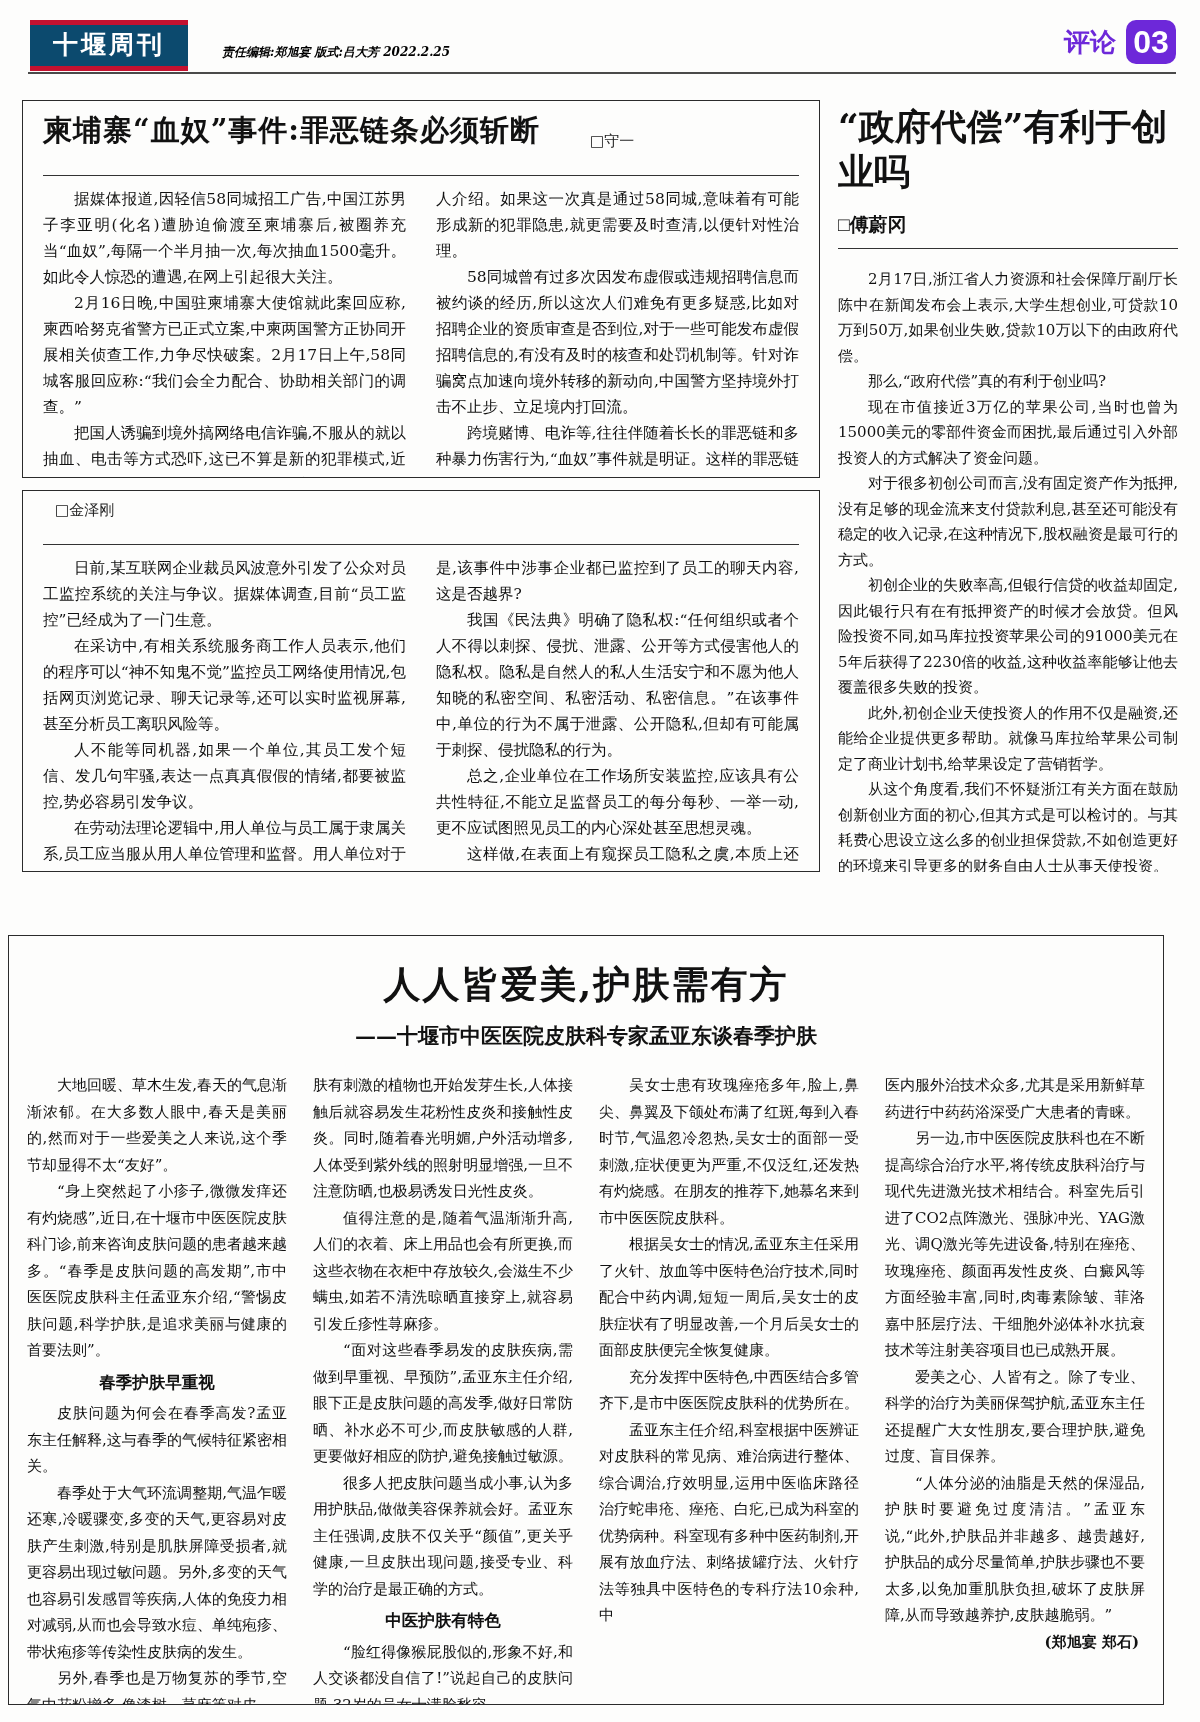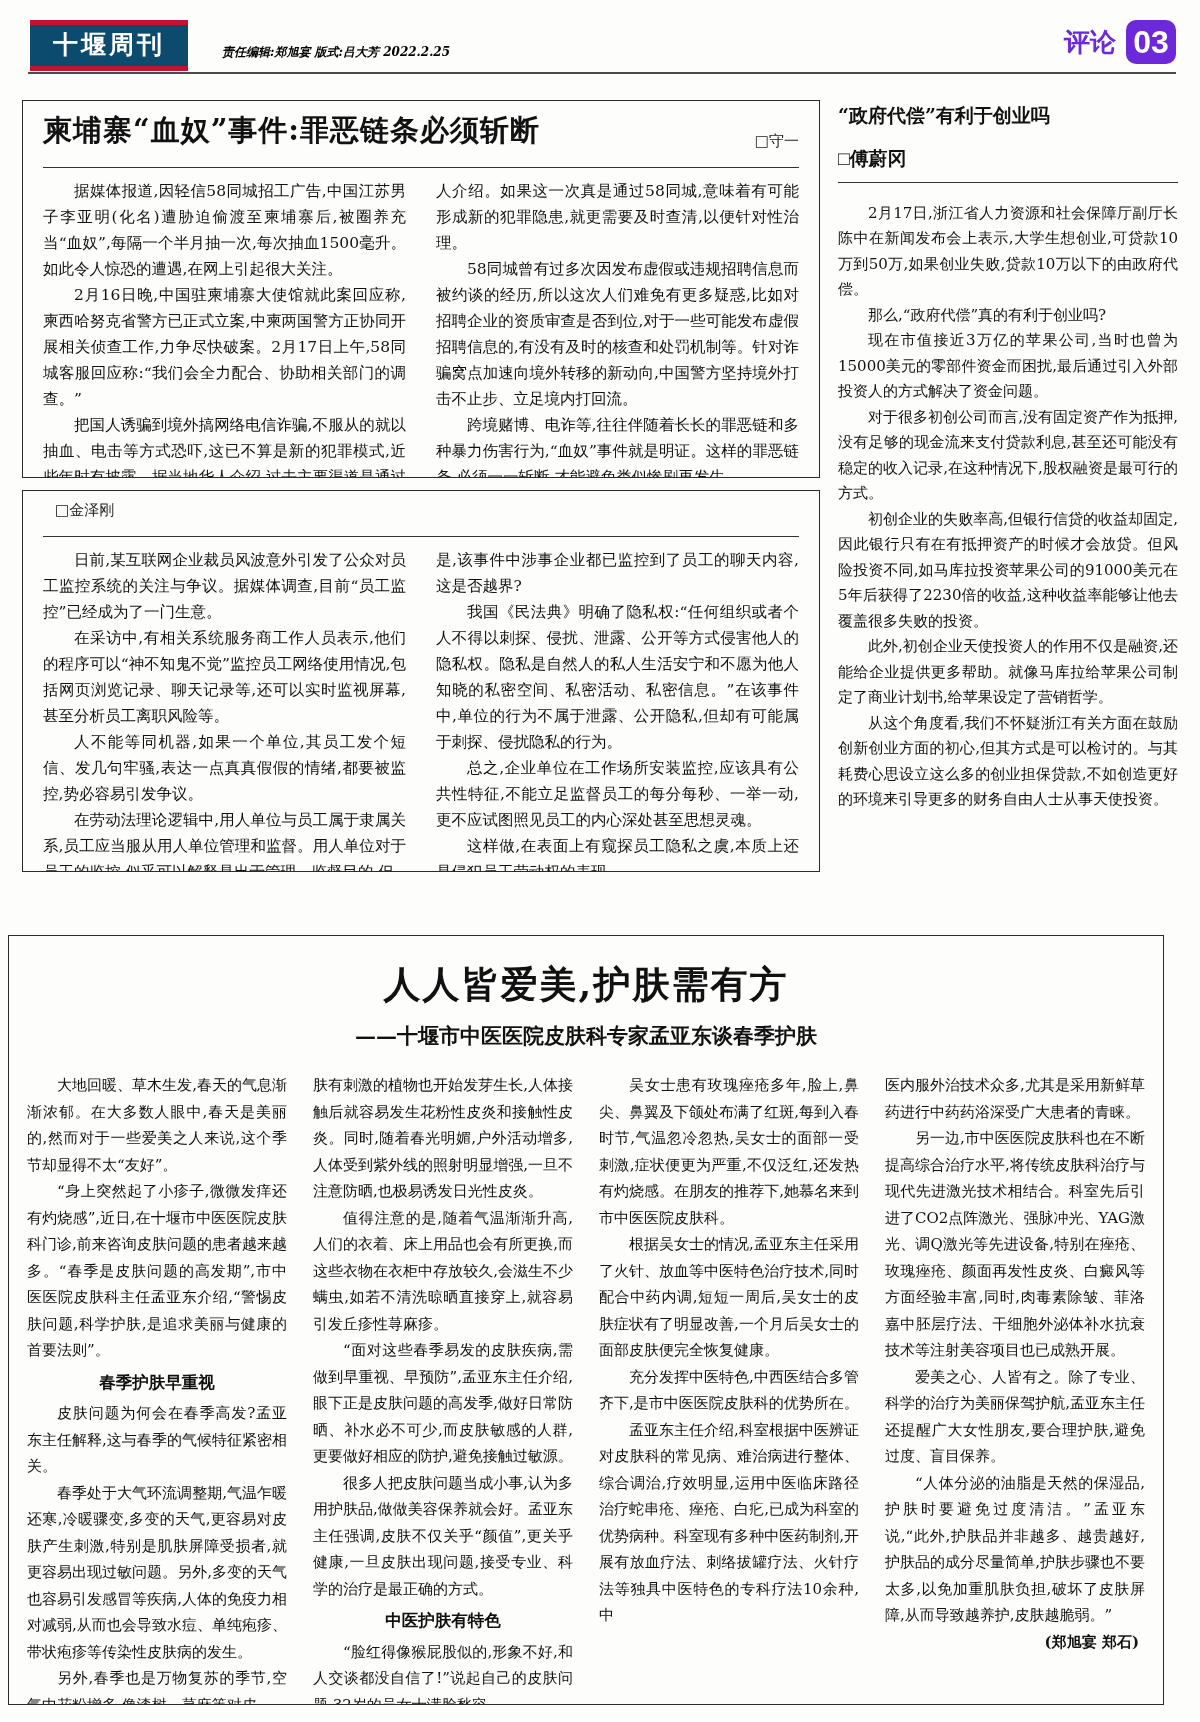--- a/index.html
+++ b/index.html
@@ -18,33 +18,33 @@
   .page-badge{width:50px;height:44px;background:#6d28d9;border-radius:10px;color:#fff;
               display:flex;align-items:center;justify-content:center;font-size:32px;
               font-weight:bold;font-family:"Liberation Sans",sans-serif;}
   .header-rule{position:absolute;left:28px;right:24px;top:72px;border-top:2.5px solid #4a4a4a;}
 
   
   .abox{position:absolute;border:1.5px solid #2b2b2b;background:#fdfdfc;padding:10px 20px;
         box-sizing:border-box;overflow:hidden;}
   .box-a1{left:22px;top:100px;width:798px;height:378px;}
   .box-a2{left:22px;top:490px;width:798px;height:382px;}
-  .title-row{display:flex;justify-content:space-between;align-items:flex-end;
-             border-bottom:1.5px solid #333;padding-bottom:16px;}
+  .title-row{display:flex;align-items:flex-end;
+             border-bottom:1.5px solid #333;padding-bottom:24px;gap:38px;}
   .title-row h1{margin:0;font-size:29px;font-weight:bold;letter-spacing:1px;}
   .title-row .author{font-size:15px;color:#222;white-space:nowrap;margin-left:12px;}
   .cols2{display:flex;gap:30px;margin-top:10px;}
   .cols2 .col{flex:1;}
   .kaibody{font-size:15.5px;line-height:26px;text-align:justify;}
   .kaibody p{margin:0;text-indent:2em;}
   .kaibody p.cont{text-indent:0;}
 
   
   .art3{position:absolute;left:838px;top:104px;width:340px;height:768px;overflow:hidden;}
-  .art3 h1{margin:0;font-size:19px;font-weight:bold;line-height:1.25;}
+  .art3 h1{margin:0;font-size:36px;font-weight:bold;line-height:1.25;}
   .art3 .author{font-family:"Liberation Sans",sans-serif;font-weight:bold;font-size:19px;
                 margin-top:18px;padding-bottom:10px;border-bottom:1.5px solid #333;}
   .art3 .body{margin-top:18px;font-size:15px;line-height:25.5px;text-align:justify;}
   .art3 .body p{margin:0;text-indent:2em;}
 
   
   .box-skin{left:8px;top:935px;width:1156px;height:770px;padding:14px 18px;}
   .skin-title{text-align:center;font-size:37px;font-weight:bold;margin:10px 0 0 0;letter-spacing:2px;}
   .skin-sub{text-align:center;font-size:21px;font-weight:bold;margin-top:12px;}
   .cols4{display:flex;gap:26px;margin-top:22px;font-size:15px;line-height:26.5px;text-align:justify;}

